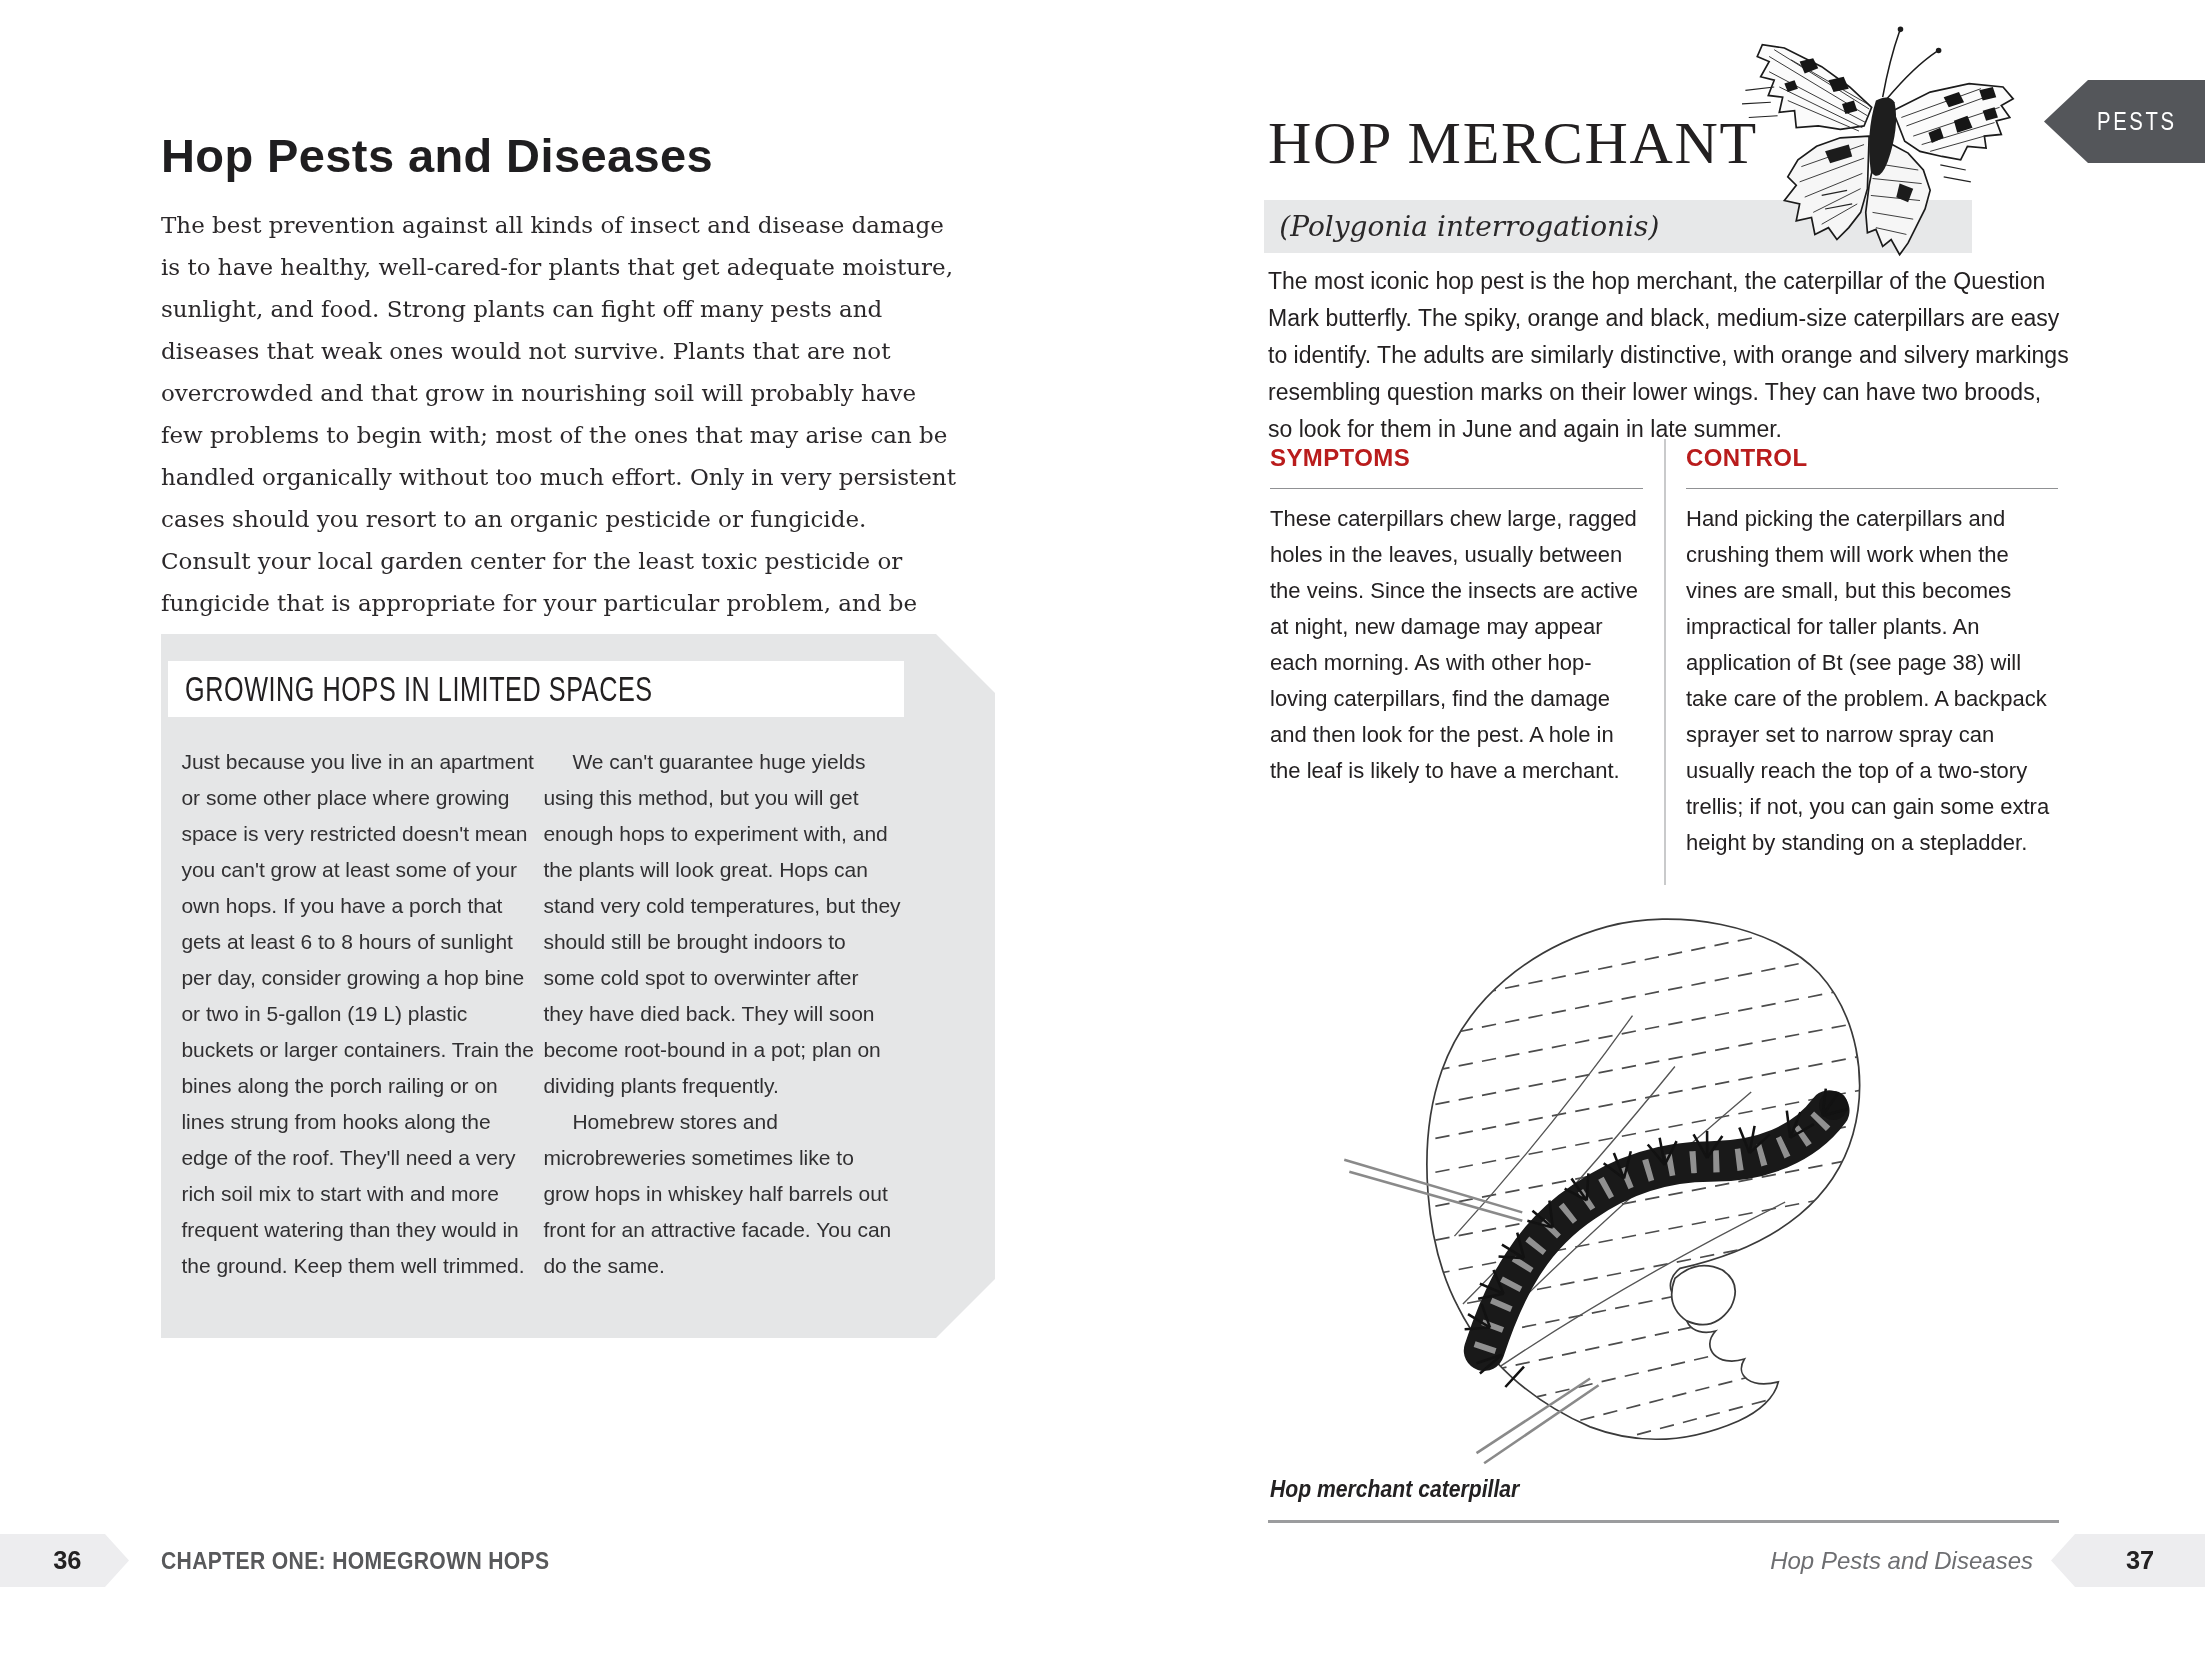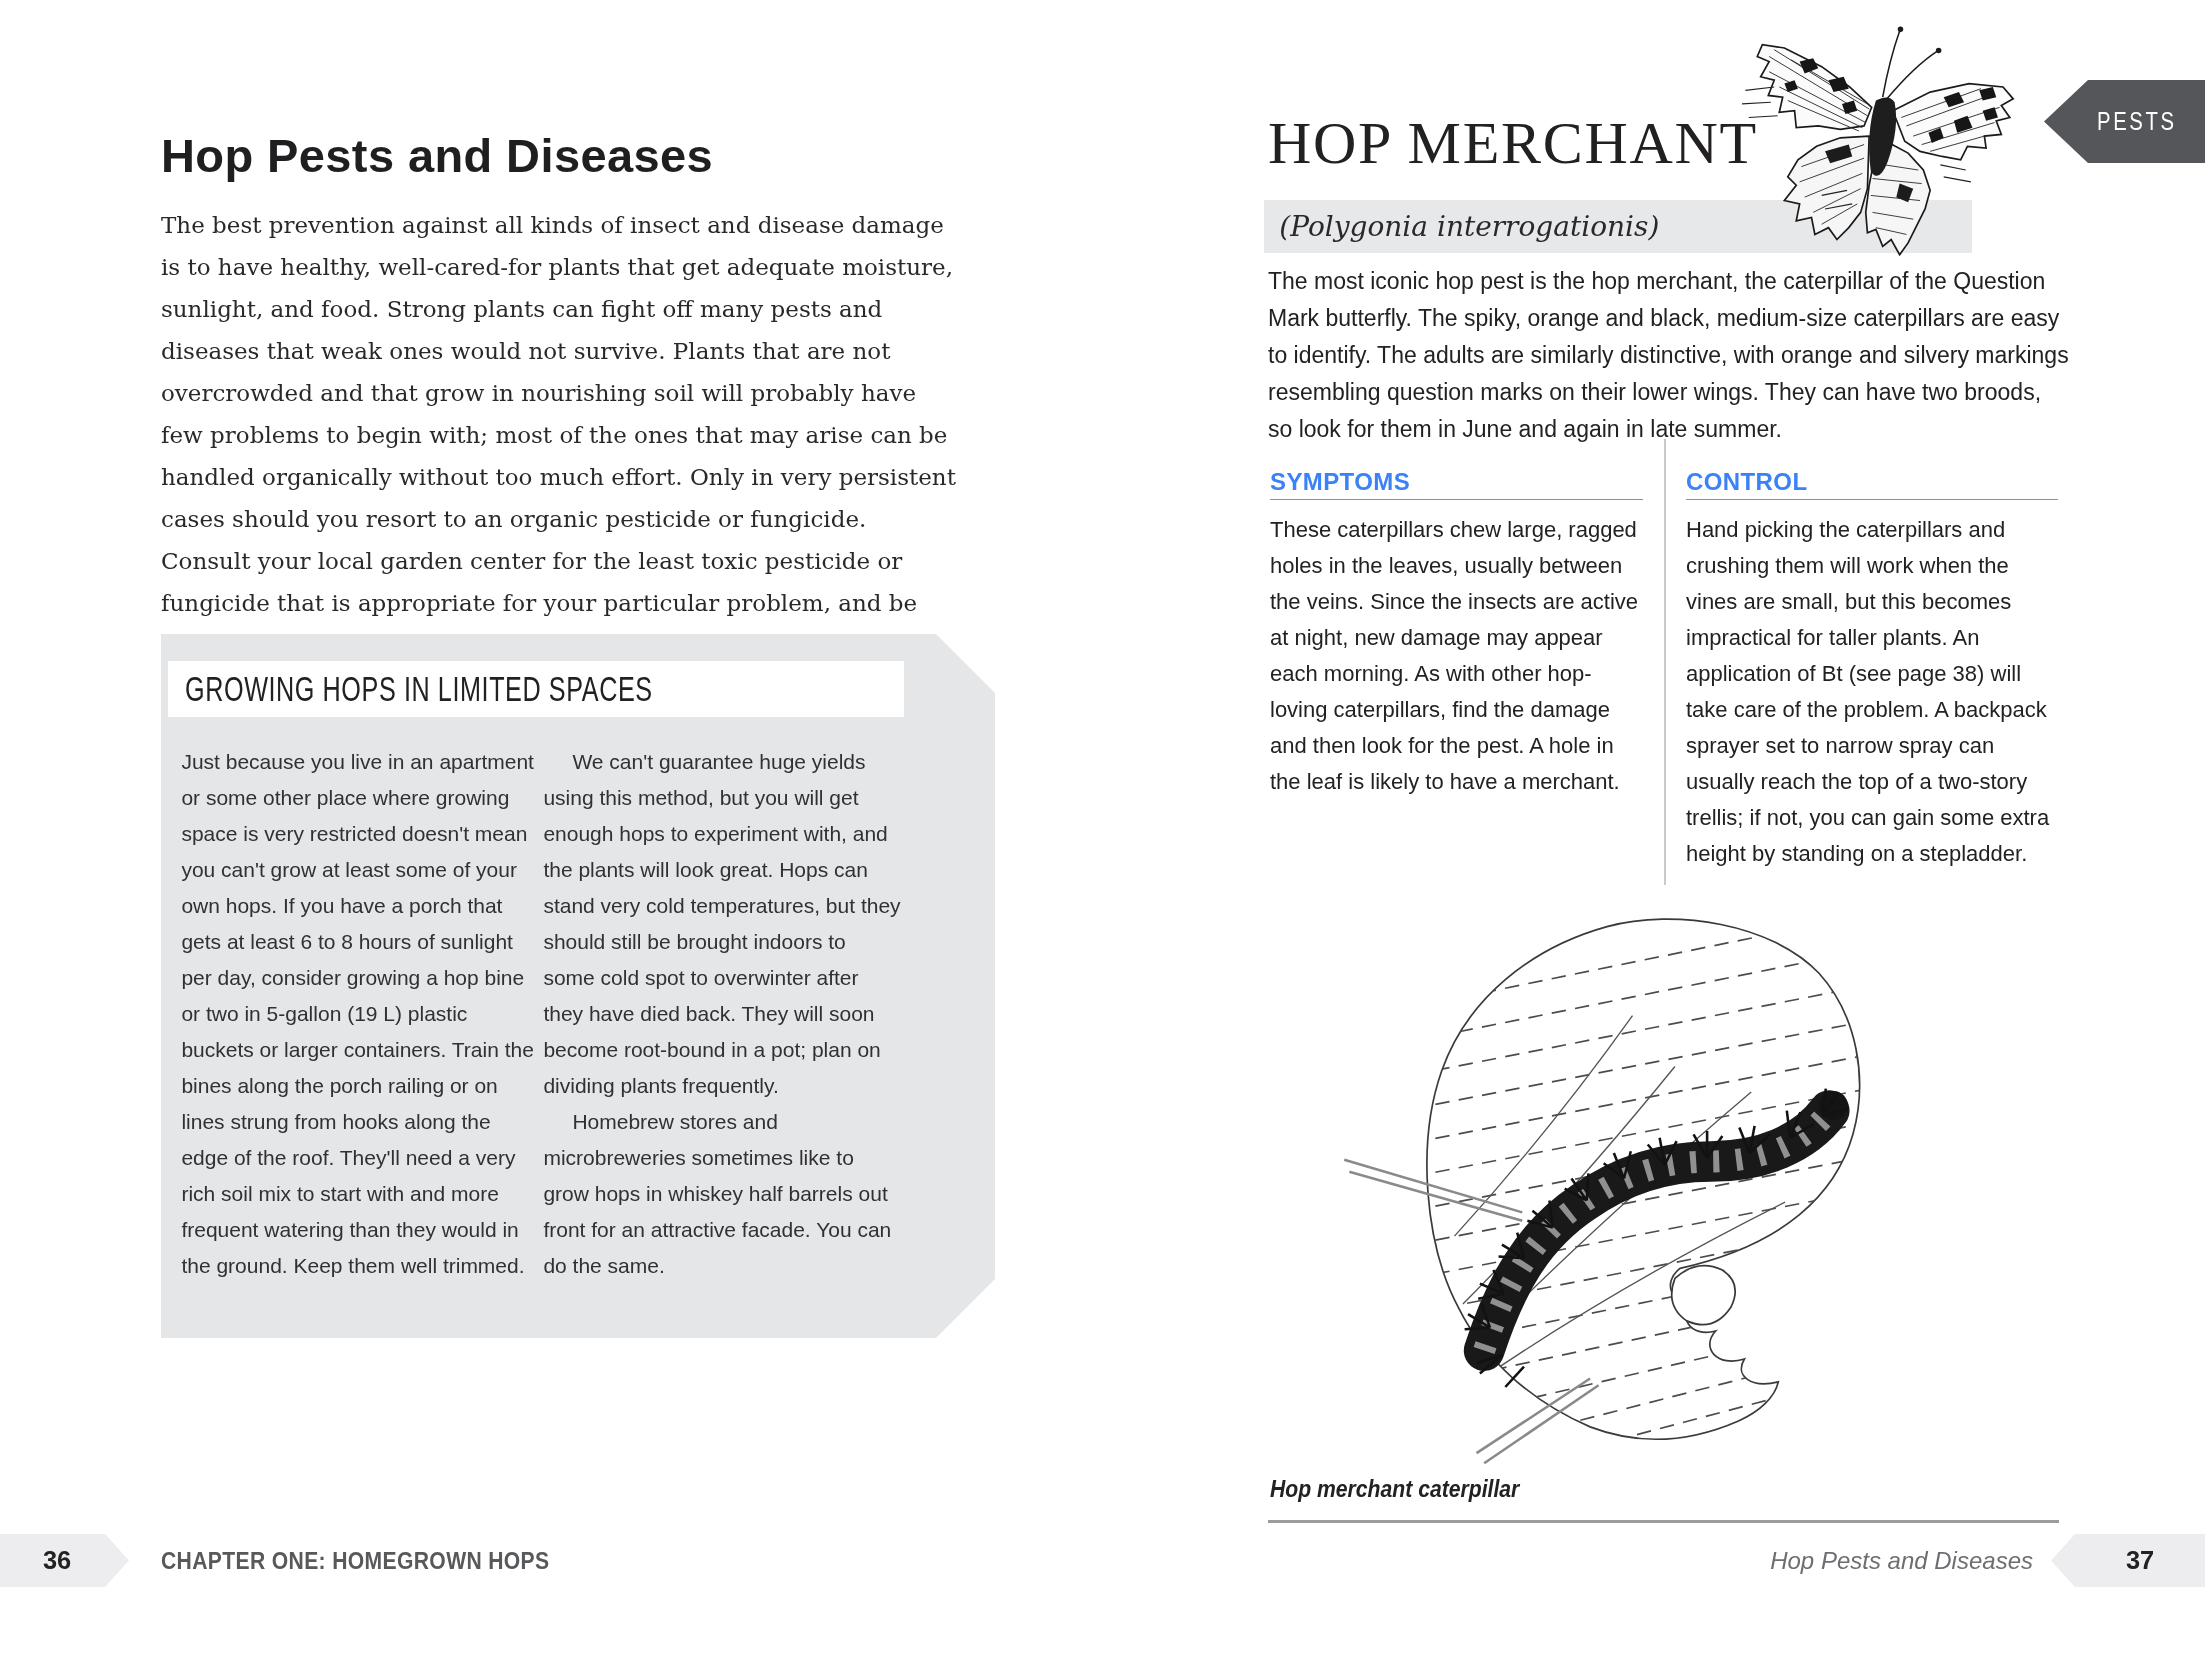--- a/index.html
+++ b/index.html
@@ -23,32 +23,32 @@
   
   .rp-title{left:1268px;top:110px;font-family:"Liberation Serif",serif;font-weight:400;font-size:60px;
             letter-spacing:1.7px;color:#232021;line-height:1.1;}
   .rp-strip{left:1264px;top:200px;width:708px;height:53px;background:#e7e8e9;}
   .rp-subtitle{position:absolute;left:15.3px;top:0;line-height:53px;font-family:"DejaVu Serif",serif;
                font-style:italic;font-size:28px;color:#2a2829;}
   .pests-tab{left:2044px;top:80px;width:161px;height:83px;background:#54565a;
              clip-path:polygon(0 50%,44px 0,100% 0,100% 100%,44px 100%);}
   .pests-tab-text{position:absolute;left:53px;top:0;line-height:83px;font-size:26px;letter-spacing:3.4px;color:#ffffff;text-align:center;}
   .rp-intro{left:1268px;top:263px;width:802px;font-size:23px;line-height:37px;color:#242122;}
-  .col-head{font-size:24px;font-weight:600;letter-spacing:0.4px;color:#3b82f6;
-            padding-bottom:3px;border-bottom:1.7px solid #909194;margin-top:24px;}
+  .col-head{font-size:24px;font-weight:600;letter-spacing:0.4px;color:#b91c1c;
+            padding-bottom:16px;border-bottom:1.7px solid #909194;}
   .col-body{font-size:22px;line-height:36px;color:#242122;margin-top:12px;}
   .vdivider{left:1664px;top:439px;width:1.7px;height:446px;background:#c9cacb;}
   .caption{left:1270px;top:1476px;font-style:italic;font-weight:600;font-size:23px;color:#232122;
            transform:scaleX(.92);transform-origin:0 0;}
   .caption-rule{left:1268px;top:1520px;width:791px;height:2.5px;background:#9b9c9e;}
 
   
   .badge{top:1534px;height:53px;background:#ededef;color:#232122;font-size:25.4px;font-weight:600;}
   .badge-36{left:0;width:129px;clip-path:polygon(0 0,calc(100% - 24px) 0,100% 50%,calc(100% - 24px) 100%,0 100%);}
-  .badge-36 span{position:absolute;left:11px;right:30.5px;line-height:53px;padding-left:32px;}
+  .badge-36 span{position:absolute;left:4px;right:30.5px;text-align:center;line-height:53px;padding-left:32px;}
   .badge-37{left:2051px;width:154px;clip-path:polygon(24px 0,100% 0,100% 100%,24px 100%,0 50%);}
   .badge-37 span{position:absolute;left:24px;right:0;text-align:center;line-height:53px;}
   .chapter-footer{left:161px;top:1534px;line-height:53px;font-size:24px;font-weight:600;
                   letter-spacing:0.4px;color:#58595b;}
   .chapter-footer .cond{transform:scaleX(.88);}
   .rfooter{left:1612px;top:1534px;width:421px;text-align:right;line-height:53px;
            font-style:italic;font-size:24px;color:#6d6e71;}
   svg{display:block;}
 </style>
 </head>

